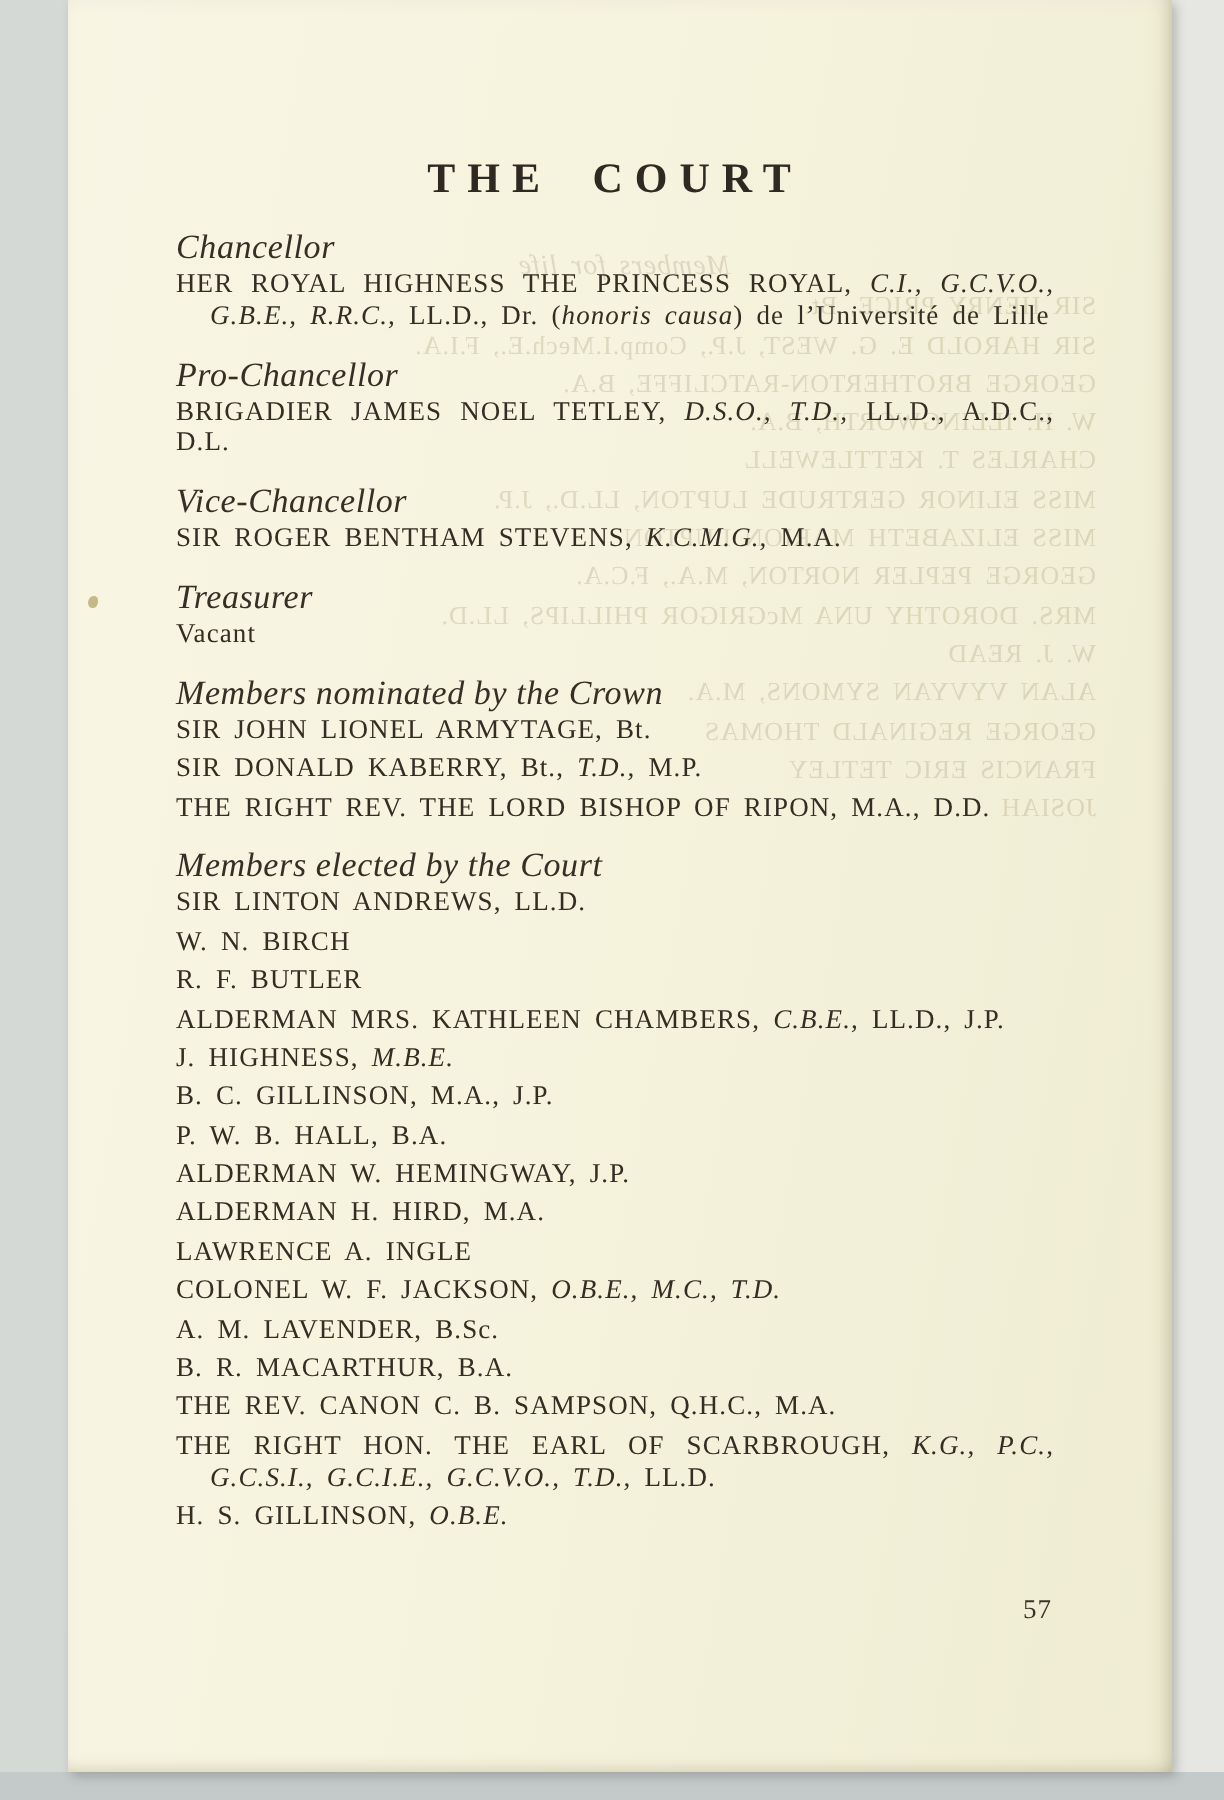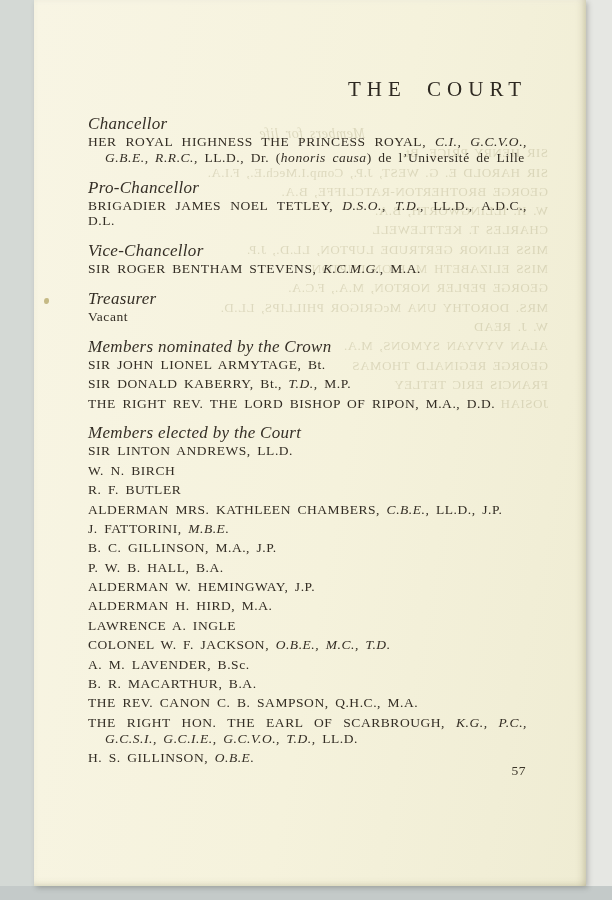--- a/index.html
+++ b/index.html
@@ -15,36 +15,36 @@
     padding:76px 59px 0 54px;
     background:linear-gradient(100deg,#f8f5e4 0%,#f5f2dc 55%,#efecd3 100%);
     box-shadow:inset -6px 0 10px -5px rgba(110,100,60,.35),
                inset 0 -5px 9px -5px rgba(110,100,60,.22),
                inset 0 4px 8px -6px rgba(255,255,250,.8),
                2px 2px 5px rgba(60,60,55,.28);
     color:#332e26;
   }
   .content{position:relative;z-index:2;}
   h1.title{
-    margin:0 0 6px;font-size:21px;font-weight:normal;line-height:26px;
-    text-align:right;letter-spacing:6px;word-spacing:9px;color:#2e2921;
+    margin:0 0 6px;font-size:21px;font-weight:bold;line-height:26px;
+    text-align:center;letter-spacing:6px;word-spacing:9px;color:#2e2921;
   }
   .sec-heading{
     font-size:17px;font-style:italic;font-weight:normal;
     margin:12px 0 1px;line-height:19px;letter-spacing:.3px;color:#352f26;
   }
   .entry{
     margin:0 0 3.6px;font-size:13.5px;line-height:15.8px;
     letter-spacing:.55px;word-spacing:2.6px;color:#332d24;
   }
   .line{display:block;}
   .line.j{text-align:justify;text-align-last:justify;}
   .line.ind{padding-left:17px;}
   .it{font-style:italic;}
-  .pageno{position:absolute;z-index:2;top:763px;right:60px;font-size:13.5px;color:#3a3428;letter-spacing:.5px;}
+  .pageno{position:absolute;z-index:2;top:797px;right:60px;font-size:13.5px;color:#3a3428;letter-spacing:.5px;}
   .ghost{
     position:absolute;z-index:1;left:42px;right:38px;top:124px;
     transform:scaleX(-1);
     color:rgba(124,113,66,.20);
     font-size:13px;letter-spacing:.5px;word-spacing:2.4px;
     pointer-events:none;
   }
   .gl{display:block;line-height:19.3px;white-space:nowrap;overflow:hidden;}
   .gl.it{font-style:italic;font-size:14px;}
   .gl.ctr{text-align:center;}
@@ -128,21 +128,21 @@
             <p class="entry">
               <span class="line"><span>W. N. BIRCH</span></span>
             </p>
             <p class="entry">
               <span class="line"><span>R. F. BUTLER</span></span>
             </p>
             <p class="entry">
               <span class="line"><span>ALDERMAN MRS. KATHLEEN CHAMBERS, </span><span class="it">C.B.E.,</span><span> LL.D., J.P.</span></span>
             </p>
             <p class="entry">
-              <span class="line"><span>J. FATTORINI, </span><span class="it">M.B.E.</span></span>
+              <span class="line"><span>J. HIGHNESS, </span><span class="it">M.B.E.</span></span>
             </p>
             <p class="entry">
               <span class="line"><span>B. C. GILLINSON, M.A., J.P.</span></span>
             </p>
             <p class="entry">
               <span class="line"><span>P. W. B. HALL, B.A.</span></span>
             </p>
             <p class="entry">
               <span class="line"><span>ALDERMAN W. HEMINGWAY, J.P.</span></span>
             </p>

